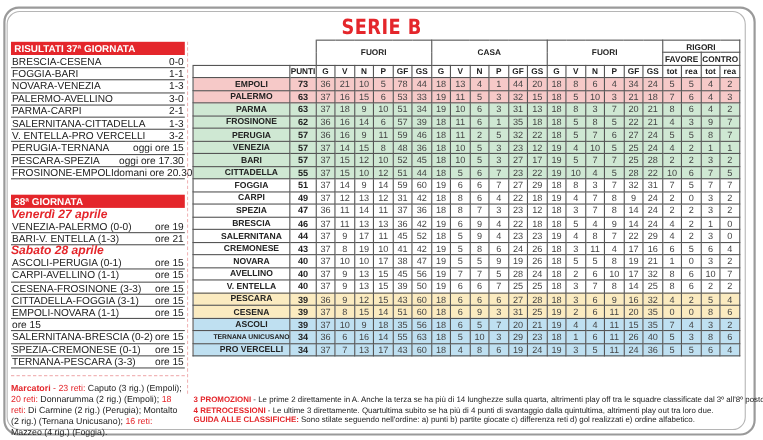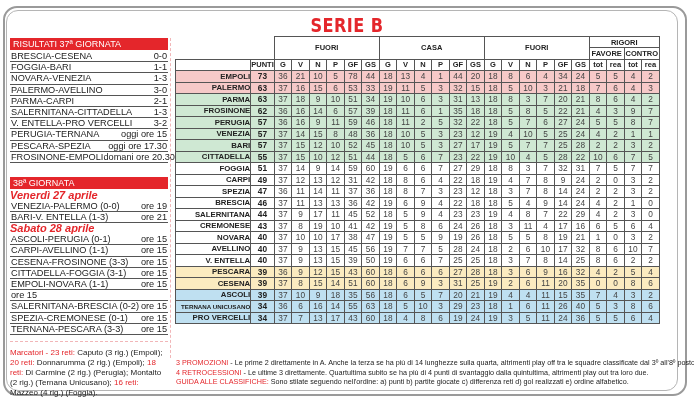--- a/index.html
+++ b/index.html
@@ -1,33 +1,33 @@
 <!DOCTYPE html>
 <html><head>
 <meta charset="utf-8">
 <style>
   * { box-sizing: border-box; margin: 0; padding: 0; }
   body { width: 694px; height: 400px; background: #fff; font-family: "Liberation Sans", sans-serif; overflow: hidden; position: relative; }
   .frame { position: absolute; left: 3px; top: 6px; width: 684px; height: 390px; border: 2px solid #9a9a9a; border-radius: 14px; }
   .frame-inner { position: absolute; left: 6px; top: 10px; width: 672px; height: 381px; border: 1px solid #b5b5b5; border-radius: 12px; background: #fff; }
   .title { position: absolute; left: 0; width: 694px; top: 14px; text-align: center; font-weight: bold; font-size: 19px; color: #e4262b; letter-spacing: 0.5px; transform: scaleX(0.85); font-family: "DejaVu Sans", sans-serif; }
   .left { position: absolute; left: 10px; top: 38px; width: 158px; font-size: 9.2px; }
-  .sec-head { background: #e4262b; color: #fff; font-weight: normal; font-size: 9px; padding: 1px 3px; height: 12px; line-height: 11px; margin-bottom: 1px; }
+  .sec-head { background: #e4262b; color: #fff; font-weight: bold; font-size: 9px; padding: 1px 3px; height: 12px; line-height: 11px; margin-bottom: 1px; }
   .row { display: flex; justify-content: space-between; border-bottom: 1px solid #555; height: 11.2px; line-height: 11px; color: #222; padding: 0 1px; white-space: nowrap; }
   .row span { display: inline-block; }
   .day { color: #e4262b; font-weight: bold; height: 11px; line-height: 11px; font-size: 11px; font-style: italic; }
   .wavy { border-right: 1px dashed #f1b6b8; position: absolute; left: 170px; top: 38px; height: 320px; }
   .scorers { margin-top: 6px; border-top: 1px dashed #f1b6b8; padding-top: 6px; font-size: 8px; line-height: 10px; color: #222; }
   .red { color: #e4262b; }
-  .redb { color: #e4262b; font-weight: normal; }
+  .redb { color: #e4262b; font-weight: bold; }
   table { position: absolute; left: 175px; top: 36px; border-collapse: collapse; font-size: 8.3px; }
   th, td { border: 1px solid #555; text-align: center; height: 11.5px; padding: 0; }
   th { font-weight: bold; color: #222; font-size: 7.5px; }
   td { color: #444; width: 17.5px; }
-  td.team { text-align: right; font-weight: bold; color: #222; width: 62px; padding-left: 5px; font-size: 7.8px; white-space: nowrap; }
+  td.team { text-align: center; font-weight: bold; color: #222; width: 62px; padding-left: 18px; font-size: 7.8px; white-space: nowrap; }
   td.pts { font-weight: bold; color: #222; width: 19px; }
   .grp th { height: 22px; }
   tr.promo td { background: #f6c9c8; }
   tr.po td { background: #cfe8d3; }
   tr.mid td { background: #fff; }
   tr.pout td { background: #fbebc0; }
   tr.rel td { background: #bfe0f1; }
   .notes { position: absolute; left: 176px; top: 358px; font-size: 7.2px; line-height: 9.5px; color: #222; white-space: nowrap; }
 </style>
 </head>

